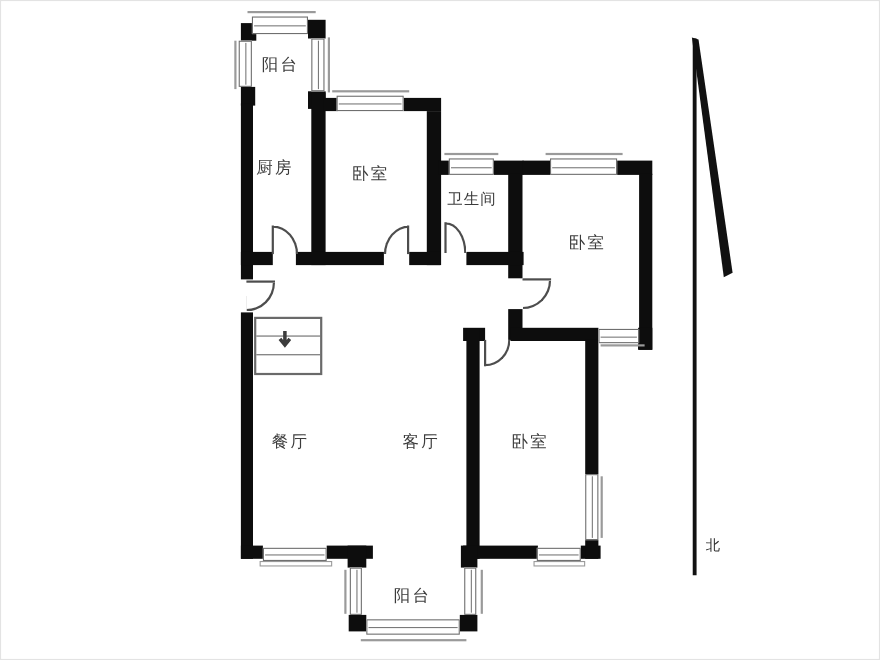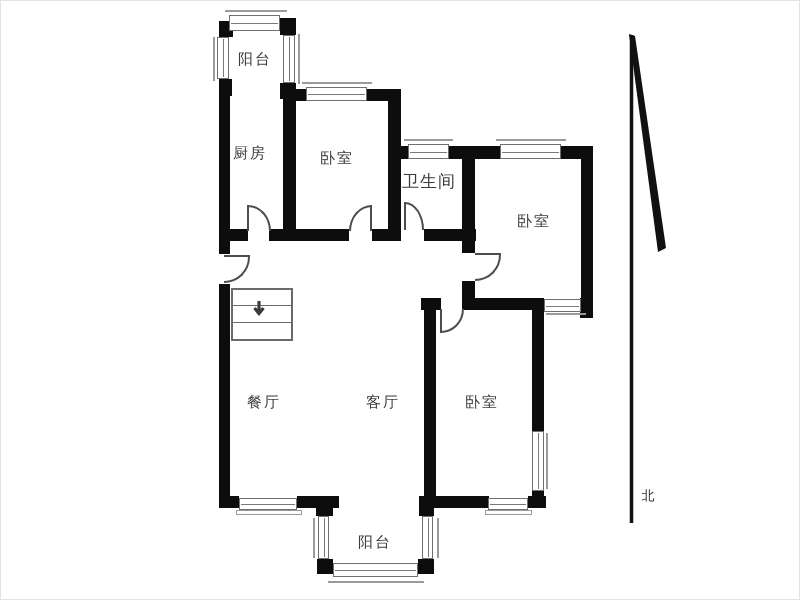--- a/index.html
+++ b/index.html
@@ -14,21 +14,21 @@
   .sillrect{position:absolute;border:1px solid #9a9a9a;background:#fff;box-sizing:border-box;}
   .arc{position:absolute;box-sizing:border-box;}
   .arc-tr{border-top:2px solid #4d4d4d;border-right:2px solid #4d4d4d;border-top-right-radius:100%;}
   .arc-tl{border-top:2px solid #4d4d4d;border-left:2px solid #4d4d4d;border-top-left-radius:100%;}
   .arc-br{border-bottom:2px solid #4d4d4d;border-right:2px solid #4d4d4d;border-bottom-right-radius:100%;}
   .leaf{position:absolute;background:#4d4d4d;}
   .stairs{position:absolute;border:2px solid #6a6a6a;background:#fff;box-sizing:border-box;}
   .sline{position:absolute;left:0;right:0;height:0;border-top:1px solid #6a6a6a;}
   .rlabel{position:absolute;transform:translate(-50%,-50%);color:#3b3b3b;font-size:15px;
           letter-spacing:2px;white-space:nowrap;}
-  .rlabel.small{font-size:17px;letter-spacing:1px;}
+  .rlabel.small{font-size:14px;letter-spacing:1px;}
   .north{position:absolute;transform:translate(-50%,-50%);color:#2f2f2f;font-size:13px;}
   .abs{position:absolute;}
 </style>
 </head>
 <body>
 
 <div class="frame">
 
   <div class="wall" style="left:218px;top:20px;width:14px;height:16px"></div>
   <div class="wall" style="left:279px;top:17px;width:16px;height:17px"></div>

